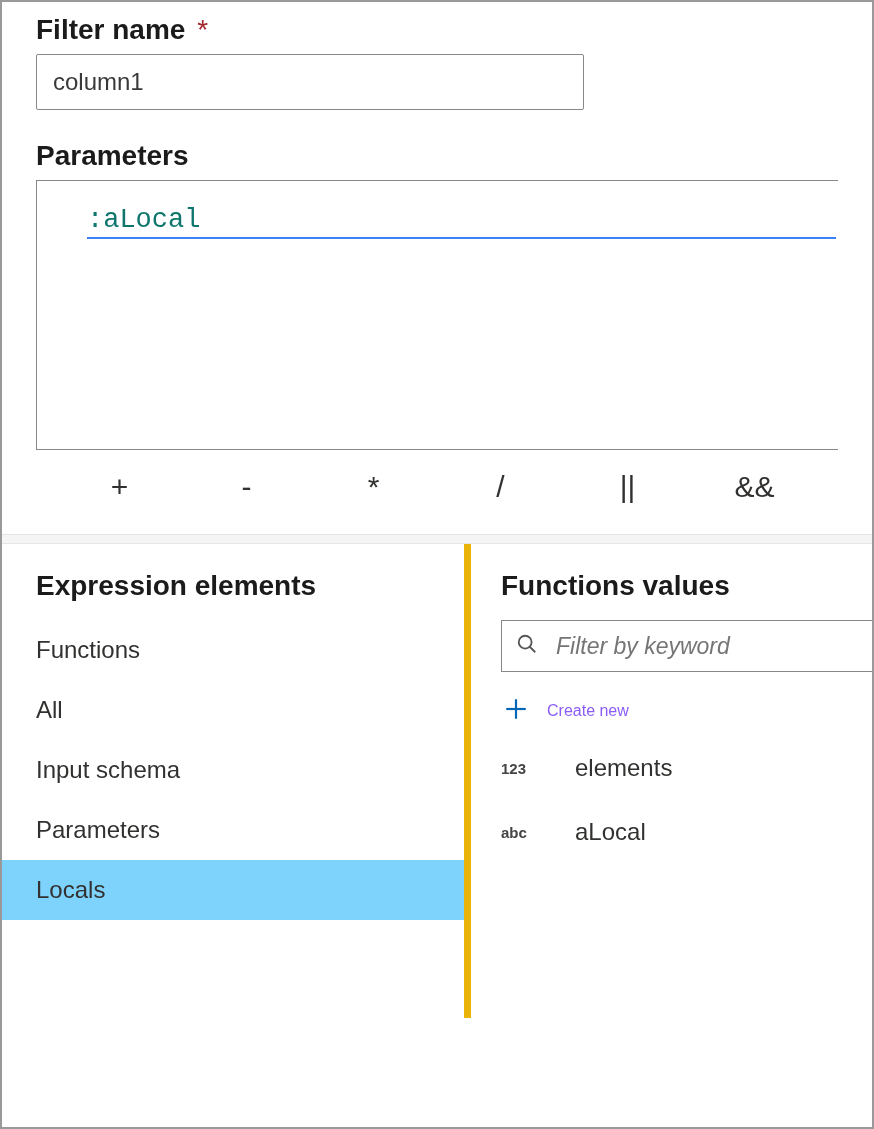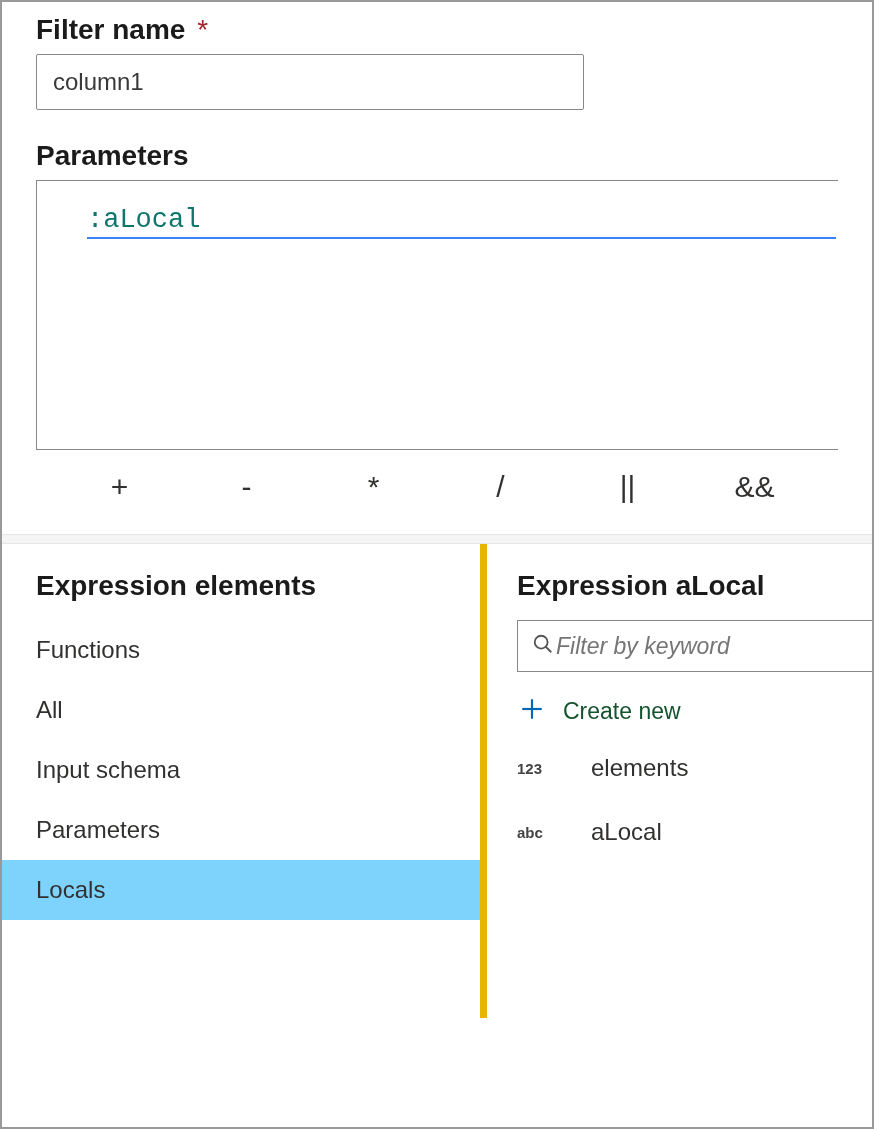--- a/index.html
+++ b/index.html
@@ -132,38 +132,38 @@
     height: 22px;
     stroke: #555;
     fill: none;
   }
   .search-input {
     border: none;
     outline: none;
     font-size: 23px;
     font-style: italic;
     color: #767676;
-    margin-left: 0;
+    margin-left: 16px;
     flex: 1;
     background: transparent;
   }
   .create-row {
     display: flex;
     align-items: center;
     padding: 24px 0 10px 2px;
     cursor: pointer;
   }
   .plus-icon svg {
     width: 26px;
     height: 26px;
     stroke: #0067b8;
   }
   .create-label {
-    font-size: 23px;
-    color: #14532d;
+    font-size: 16px;
+    color: #8b5cf6;
     margin-left: 18px;
   }
   .value-row {
     display: flex;
     align-items: center;
     padding: 18px 0;
     cursor: pointer;
     gap: 20px;
   }
   .type-badge {
@@ -214,21 +214,21 @@
     <div class="panel-left">
       <div class="panel-title">Expression elements</div>
       <div class="cat-item">Functions</div>
       <div class="cat-item">All</div>
       <div class="cat-item">Input schema</div>
       <div class="cat-item">Parameters</div>
       <div class="cat-item selected">Locals</div>
     </div>
 
     <div class="panel-right">
-      <div class="panel-title-r">Expression aLocal</div>
+      <div class="panel-title-r">Functions values</div>
 
       <div class="search-box">
         <span class="search-icon">
           <svg viewBox="0 0 24 24">
               <circle cx="10" cy="10" r="7" stroke-width="2"></circle>
               <line x1="15" y1="15" x2="21" y2="21" stroke-width="2"></line>
             </svg>
         </span>
         <input class="search-input" type="text" placeholder="Filter by keyword" style="">
       </div>

